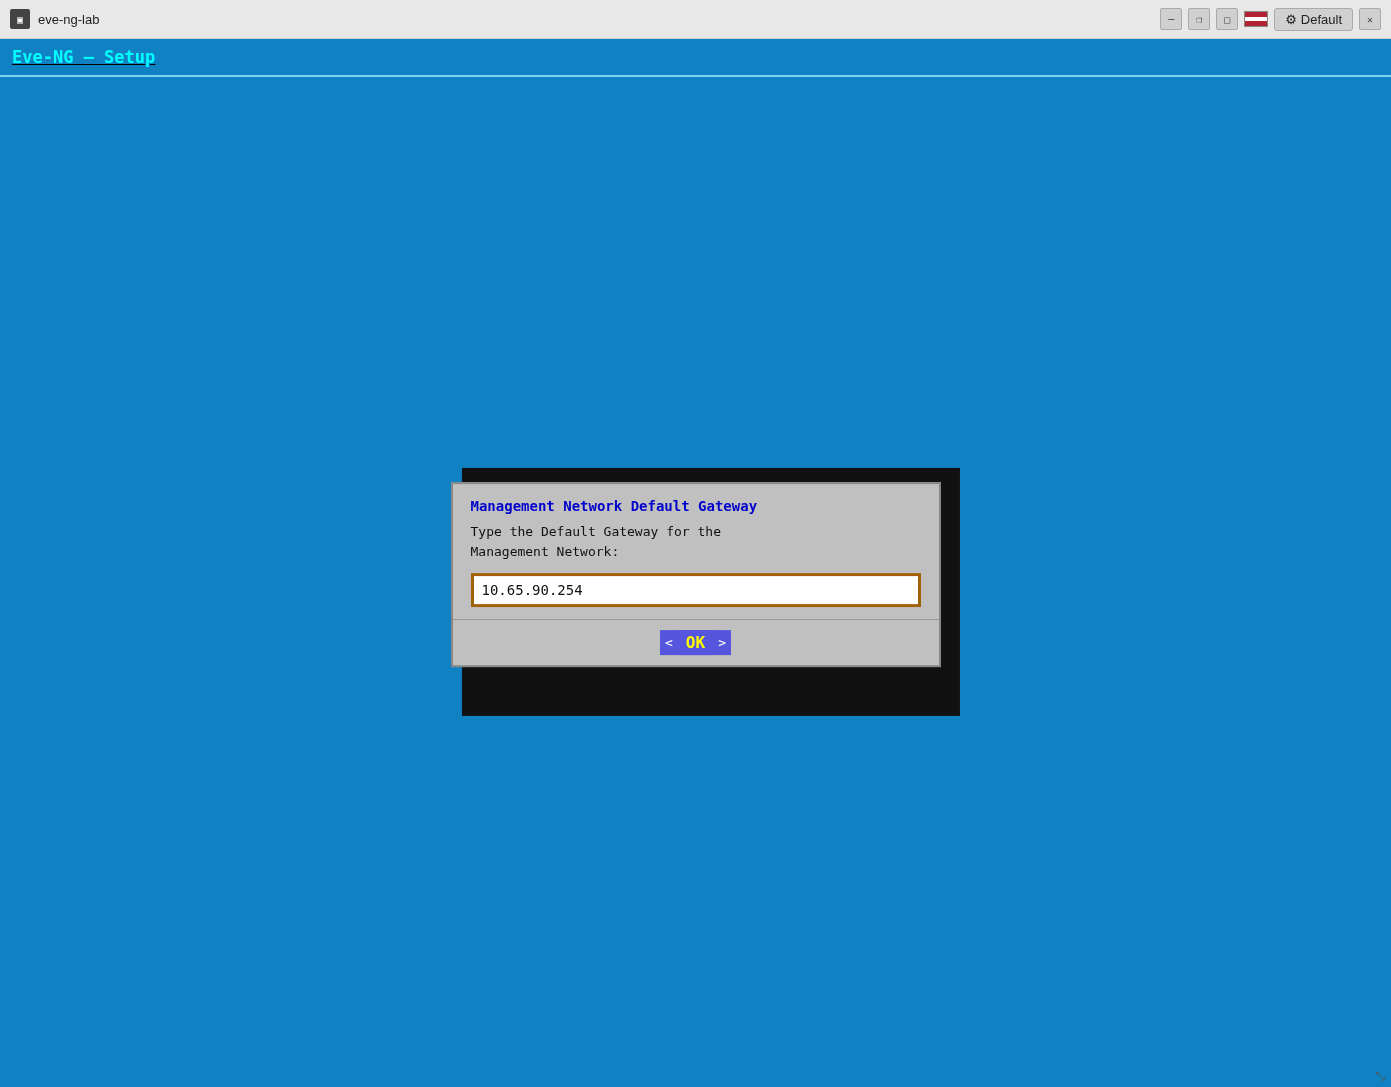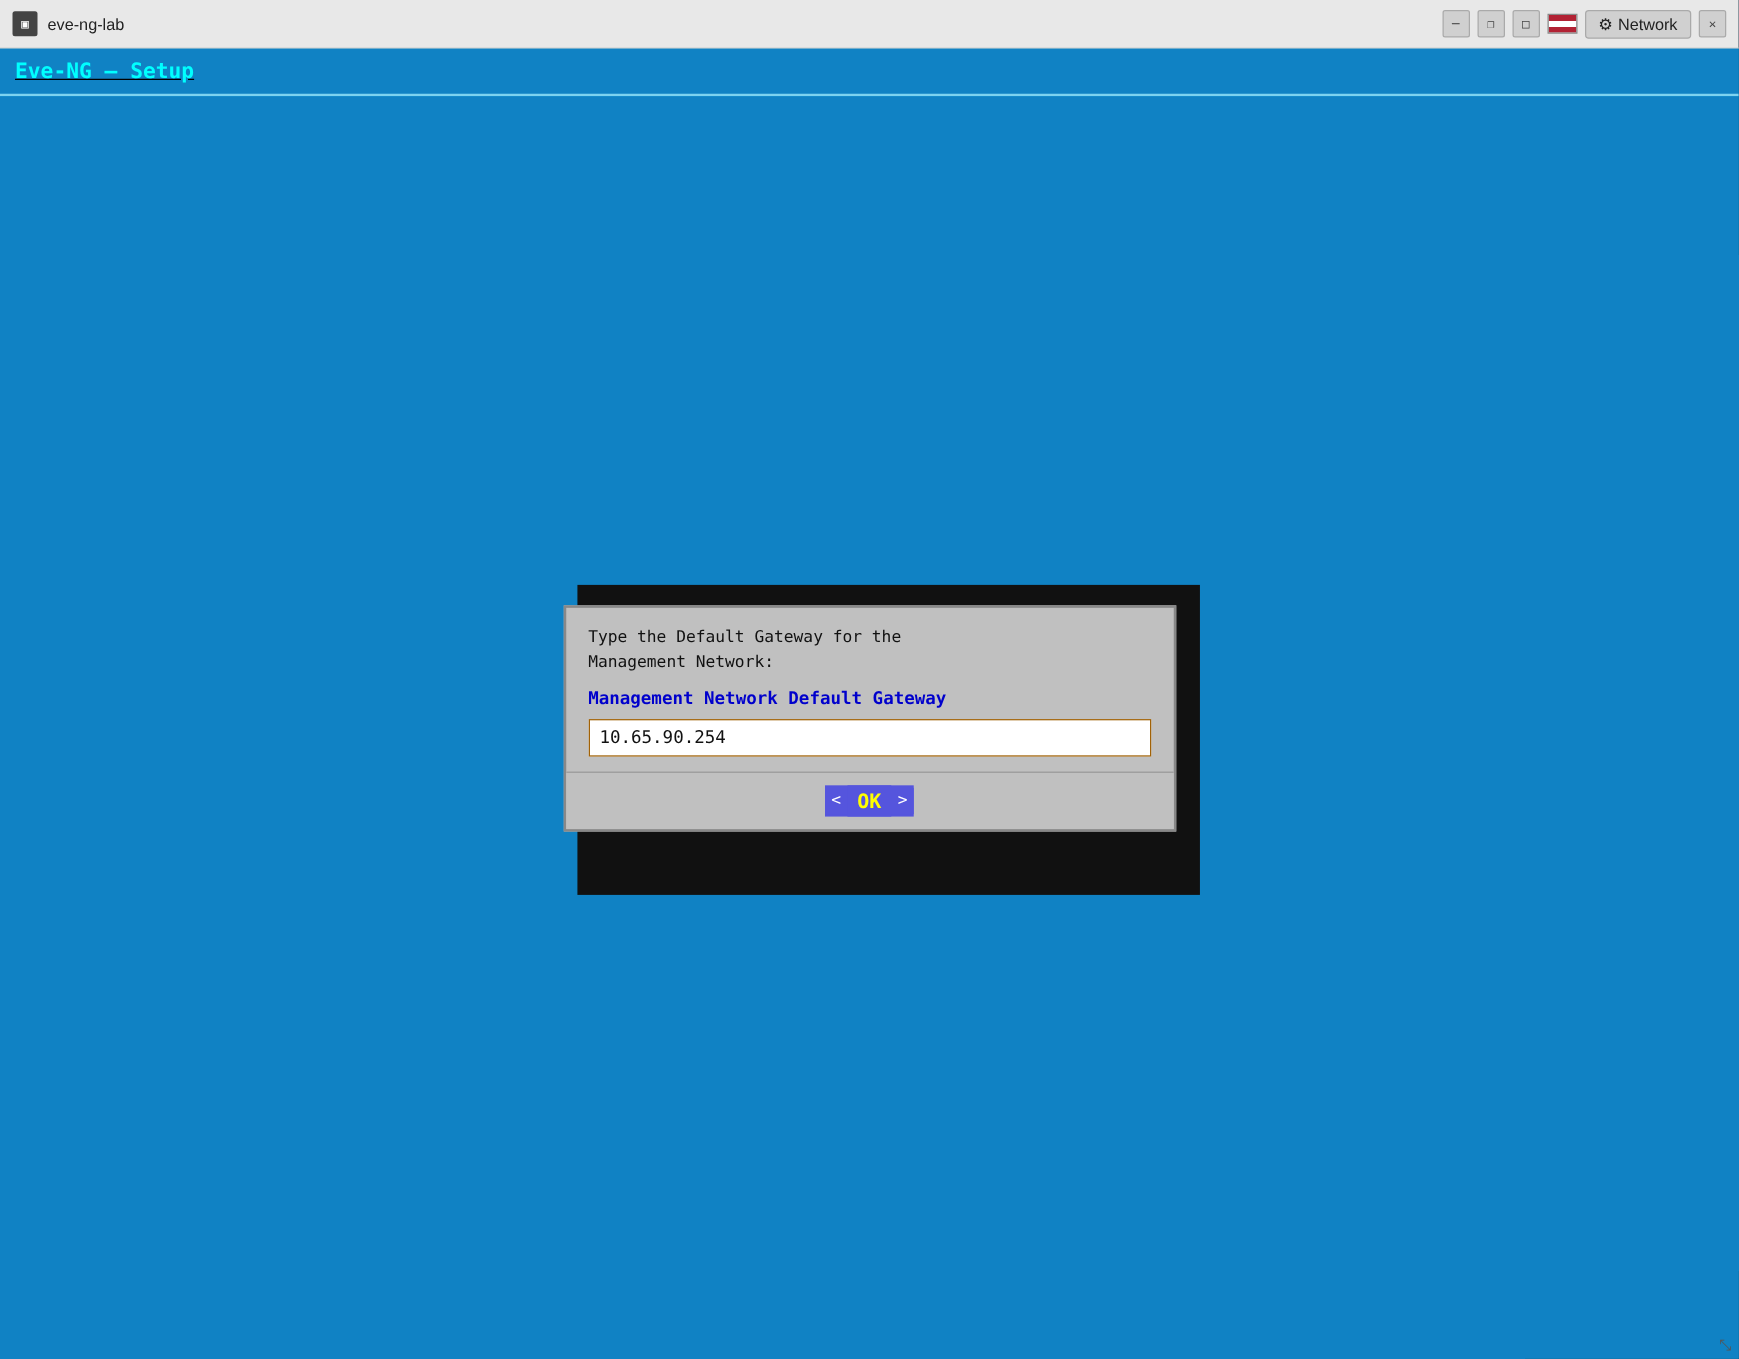--- a/index.html
+++ b/index.html
@@ -170,21 +170,21 @@
     #dialog-description {
       font-size: 13px;
       color: #111;
       font-family: monospace;
       line-height: 1.5;
       margin-bottom: 12px;
     }
 
     #input-container {
       background: white;
-      border: 1px solid #a16207;
+      border: 3px solid #a16207;
       padding: 6px 8px;
       margin-bottom: 0;
     }
 
     #gateway-input {
       width: 100%;
       border: none;
       outline: none;
       font-family: monospace;
       font-size: 14px;
@@ -247,43 +247,43 @@
     </div>
     <span id="app-title">eve-ng-lab</span>
   </div>
   <div id="titlebar-right">
     <div class="tb-btn" title="Minimize">─</div>
     <div class="tb-btn" title="Restore">❐</div>
     <div class="tb-btn" title="Maximize">□</div>
     <div id="flag-icon"></div>
     <button id="actions-btn">
       <span>⚙</span>
-      <span>Network</span>
+      <span>Default</span>
     </button>
     <div class="tb-btn" title="Close">✕</div>
   </div>
 </div>
 
 <div id="main-content">
 
   <div id="setup-header">
     <span id="setup-title">Eve-NG – Setup</span>
   </div>
 
   <div id="blue-area">
 
     <div id="dialog-shadow"></div>
 
     <div id="dialog">
       <div id="dialog-inner">
+        <div id="dialog-title">Management Network Default Gateway</div>
         <div id="dialog-description">
           <span>Type the Default Gateway for the</span><br>
           <span>Management Network:</span>
         </div>
-        <div id="dialog-title">Management Network Default Gateway</div>
         <div id="input-container">
           <input id="gateway-input" type="text" value="10.65.90.254" style="">
         </div>
       </div>
       <div id="dialog-footer">
         <button id="ok-button">
           <span class="ok-arrow">&lt;</span>
           <span class="ok-label">OK</span>
           <span class="ok-arrow">&gt;</span>
         </button>

